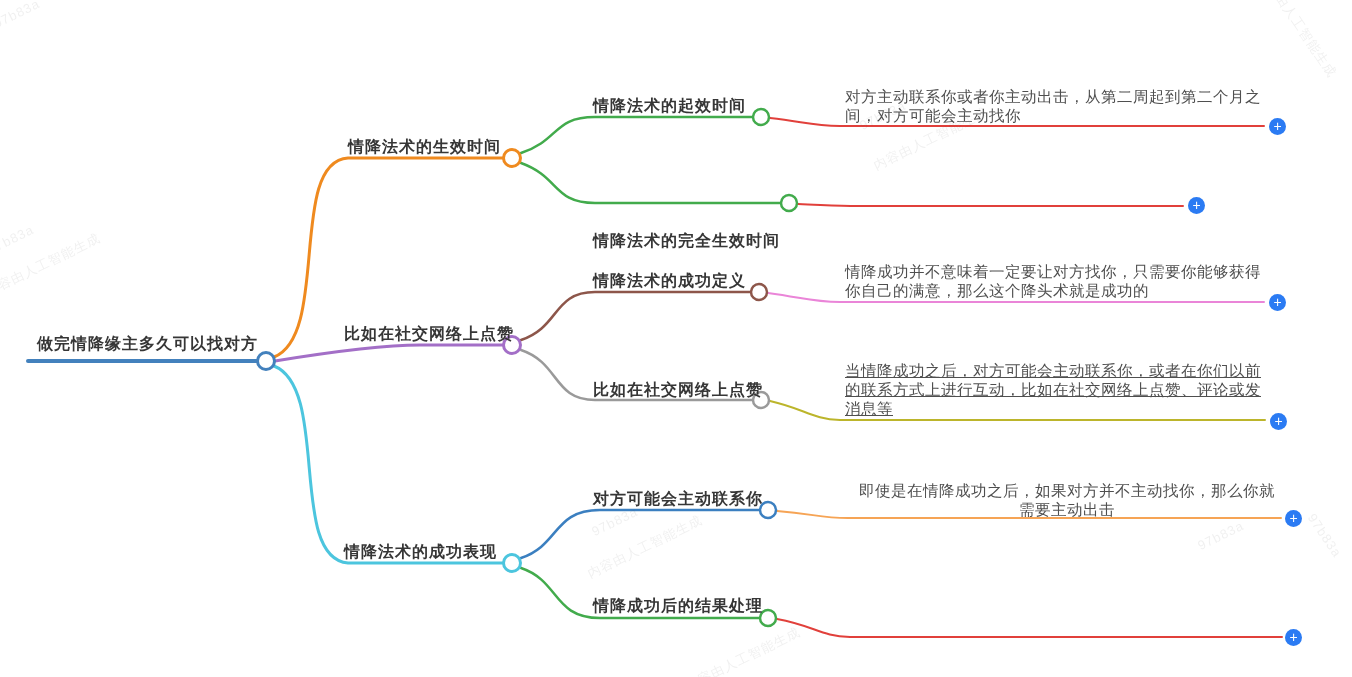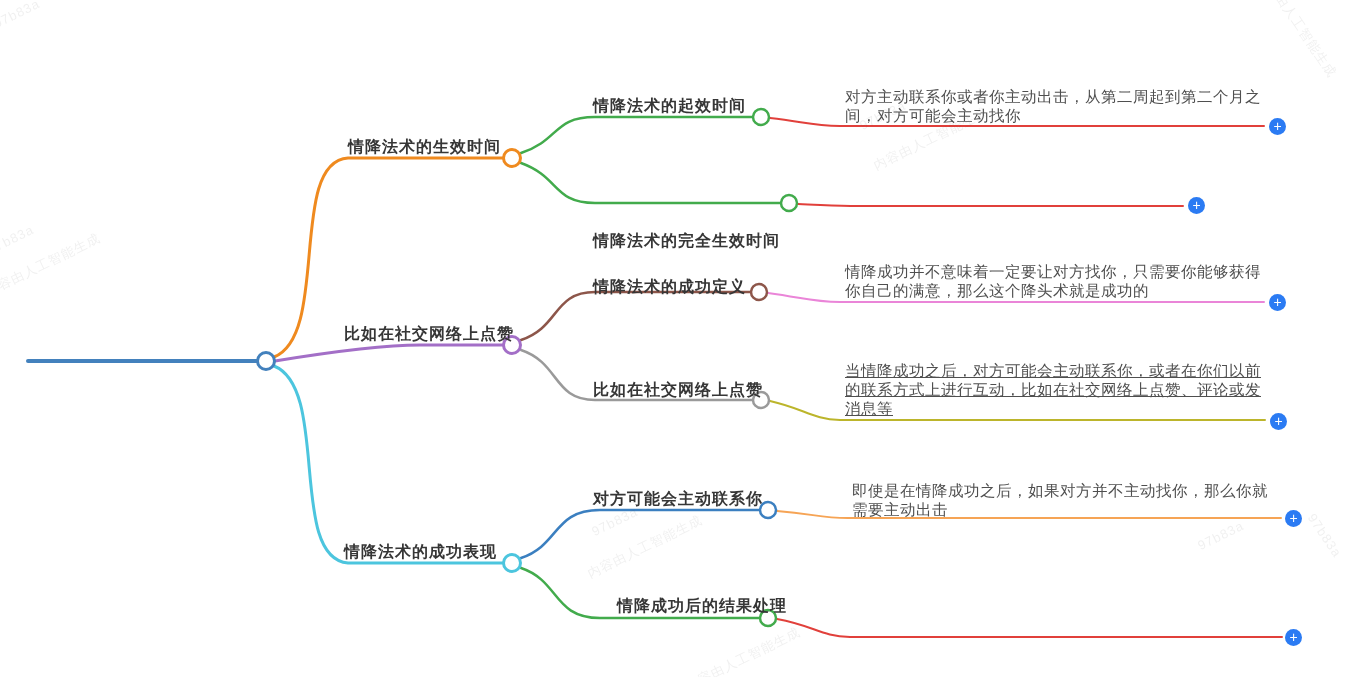--- a/index.html
+++ b/index.html
@@ -85,37 +85,38 @@
     <circle class="node rim-purple" cx="512" cy="345" r="8.5"></circle>
     <circle class="node rim-cyan" cx="512" cy="563" r="8.5"></circle>
     <circle class="node rim-green" cx="761" cy="117" r="8"></circle>
     <circle class="node rim-green" cx="789" cy="203" r="8"></circle>
     <circle class="node rim-brown" cx="759" cy="292" r="8"></circle>
     <circle class="node rim-gray" cx="761" cy="400" r="8"></circle>
     <circle class="node rim-blue" cx="768" cy="510" r="8"></circle>
     <circle class="node rim-green" cx="768" cy="618" r="8"></circle>
   </svg>
 
+  <div class="label" style="left:37px;top:335px;">做完情降缘主多久可以找对方</div>
 
   <div class="label" style="left:348px;top:138px;">情降法术的生效时间</div>
   <div class="label" style="left:593px;top:97px;">情降法术的起效时间</div>
   <div class="label" style="left:593px;top:184px;margin-top:48px;">情降法术的完全生效时间</div>
 
   <div class="label" style="left:344px;top:325px;">比如在社交网络上点赞</div>
-  <div class="label" style="left:593px;top:278px;">情降法术的成功定义</div>
+  <div class="label" style="left:593px;top:272px;">情降法术的成功定义</div>
   <div class="label" style="left:593px;top:381px;">比如在社交网络上点赞</div>
 
   <div class="label" style="left:344px;top:543px;">情降法术的成功表现</div>
   <div class="label" style="left:593px;top:490px;">对方可能会主动联系你</div>
-  <div class="label" style="left:617px;top:597px;">情降成功后的结果处理</div>
+  <div class="label" style="left:593px;top:597px;">情降成功后的结果处理</div>
 
   <div class="leaf" style="left:845px;top:87px;width:430px;">对方主动联系你或者你主动出击，从第二周起到第二个月之间，对方可能会主动找你</div>
   <div class="leaf" style="left:845px;top:262px;width:430px;">情降成功并不意味着一定要让对方找你，只需要你能够获得你自己的满意，那么这个降头术就是成功的</div>
   <div class="leaf" style="left:845px;top:361px;width:430px;text-decoration:underline;">当情降成功之后，对方可能会主动联系你，或者在你们以前的联系方式上进行互动，比如在社交网络上点赞、评论或发消息等</div>
-  <div class="leaf" style="left:852px;top:481px;width:430px;">即使是在情降成功之后，如果对方并不主动找你，那么你就需要主动出击</div>
+  <div class="leaf" style="left:852px;top:481px;width:430px;text-align:center;">即使是在情降成功之后，如果对方并不主动找你，那么你就需要主动出击</div>
 
   <div class="plus" style="left:1269px;top:118px;">+</div>
   <div class="plus" style="left:1188px;top:197px;">+</div>
   <div class="plus" style="left:1269px;top:294px;">+</div>
   <div class="plus" style="left:1270px;top:413px;">+</div>
   <div class="plus" style="left:1285px;top:510px;">+</div>
   <div class="plus" style="left:1285px;top:629px;">+</div>
 
   <span class="wm rot-a" style="left:-8px;top:6px;">97b83a</span>
   <span class="wm rot-a" style="left:858px;top:108px;">97b83a</span>

